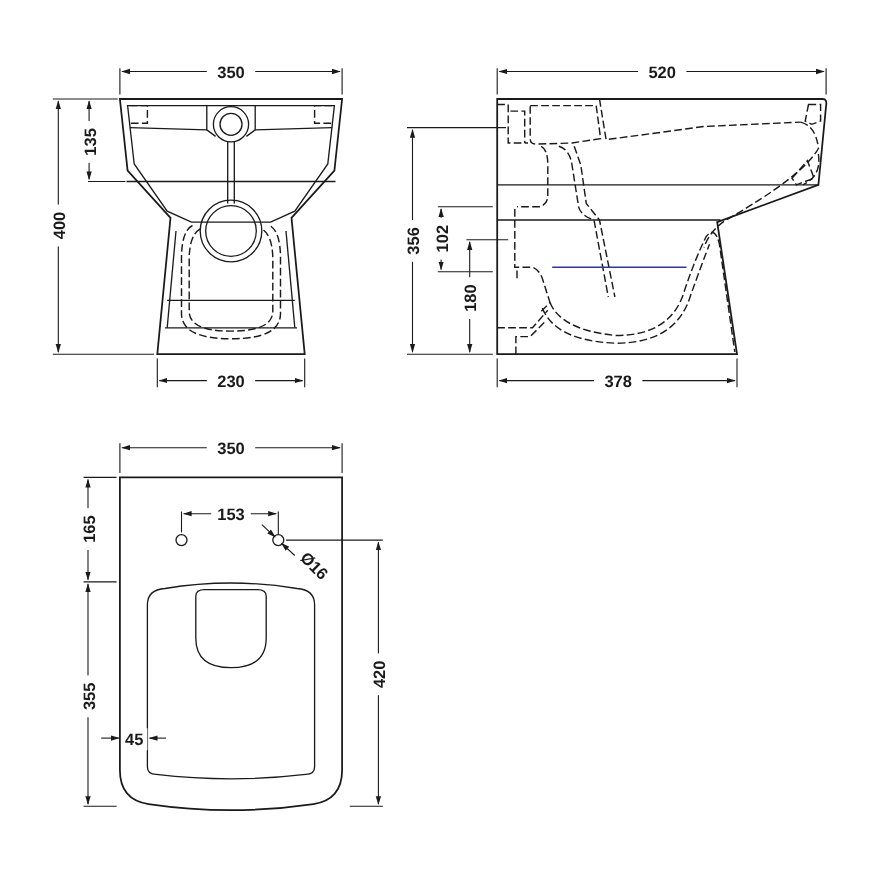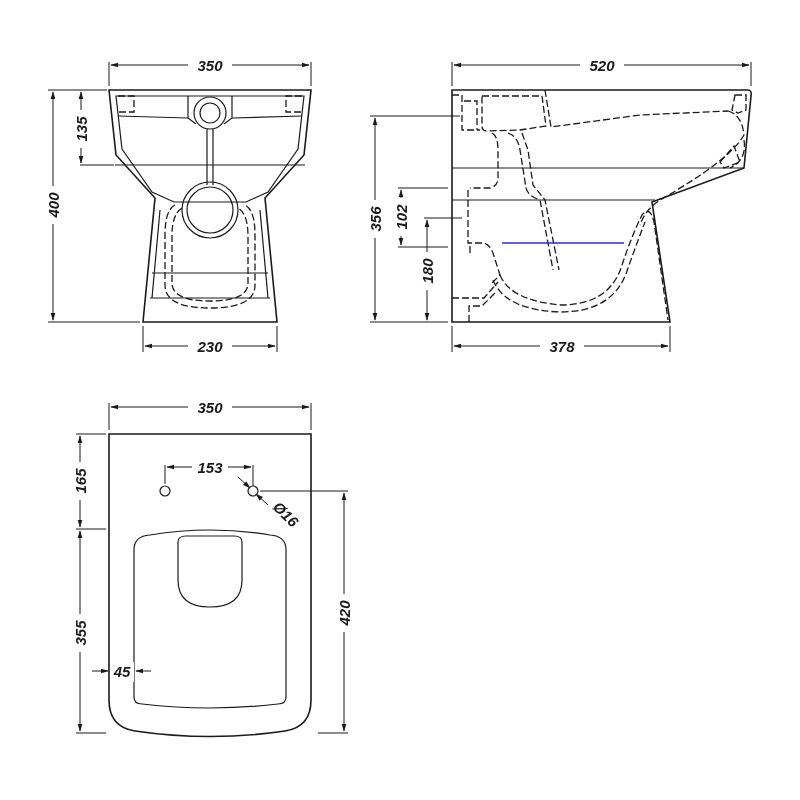--- a/index.html
+++ b/index.html
@@ -1,17 +1,17 @@
 <!DOCTYPE html>
 <html><head>
 <meta charset="utf-8">
 <style>
   html, body { margin: 0; padding: 0; background: #ffffff; }
   body { width: 800px; height: 800px; overflow: hidden; font-family: "Liberation Sans", sans-serif; }
-  #stage { position: relative; width: 668px; height: 800px; font-style: italic; }
+  #stage { position: relative; width: 668px; height: 800px; }
   svg { position: absolute; left: 0; top: 0; }
   .ol { fill: none; stroke: #1a1a1a; stroke-width: 1.6; }
   .thin { fill: none; stroke: #1a1a1a; stroke-width: 1.2; }
   .dash { fill: none; stroke: #1a1a1a; stroke-width: 1.3; stroke-dasharray: 7 3; }
   .dim { fill: none; stroke: #1a1a1a; stroke-width: 1; }
   .water { fill: none; stroke: #2b2bd6; stroke-width: 1.4; }
   .lbl { font-family: "Liberation Sans", sans-serif; font-weight: bold; font-size: 15px; fill: #1a1a1a; }
   .lblbg { fill: #ffffff; }
 </style>
 </head>

